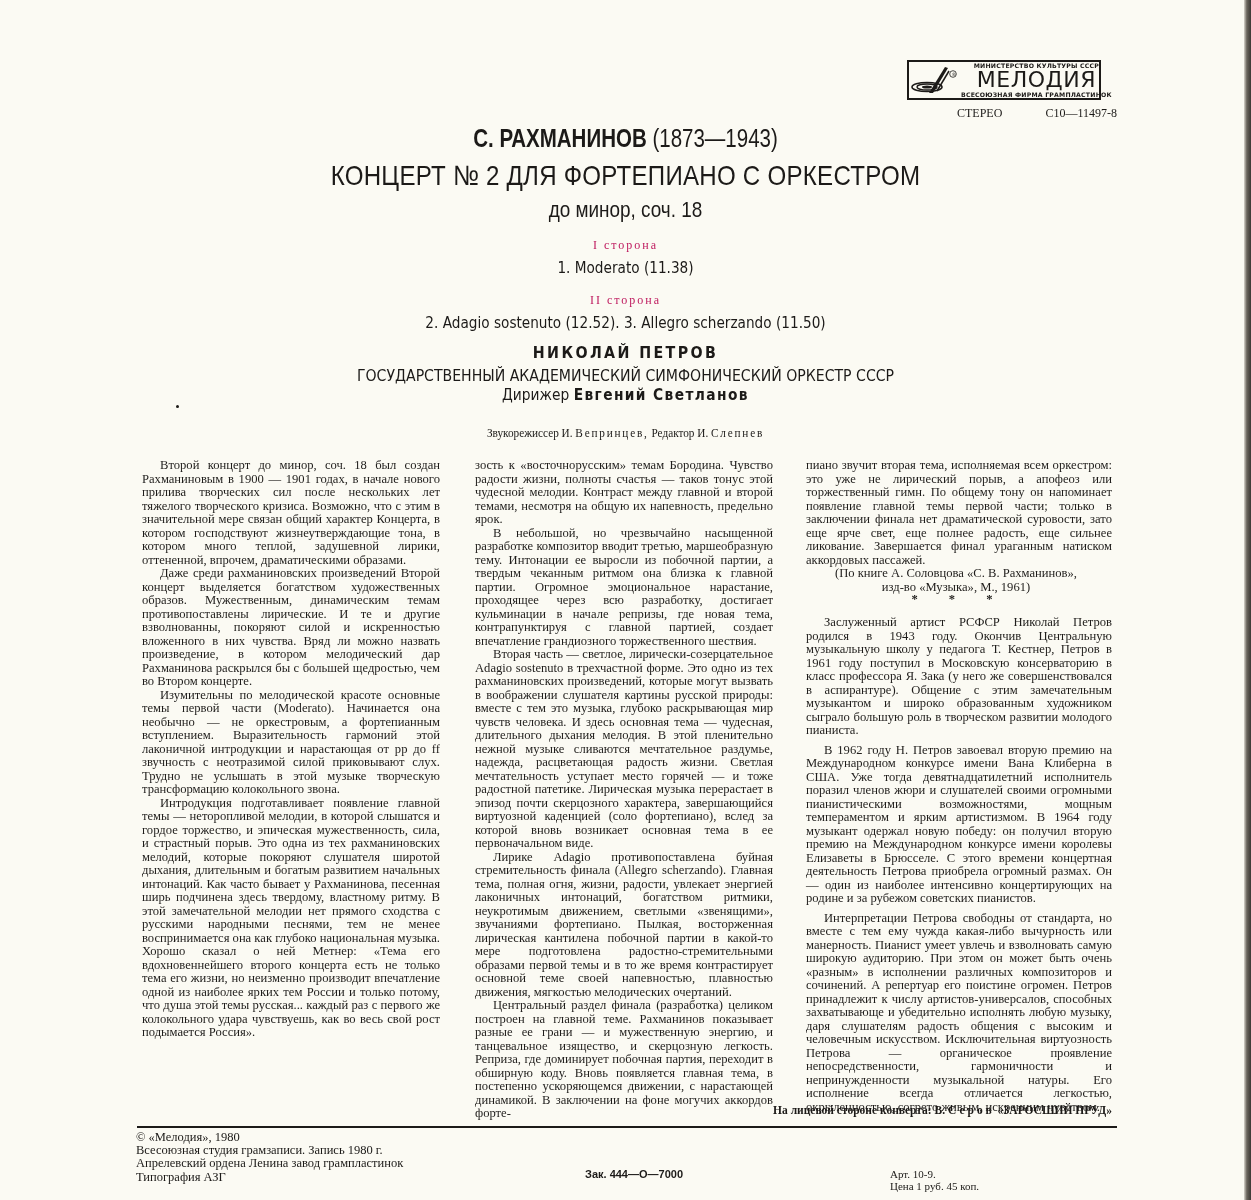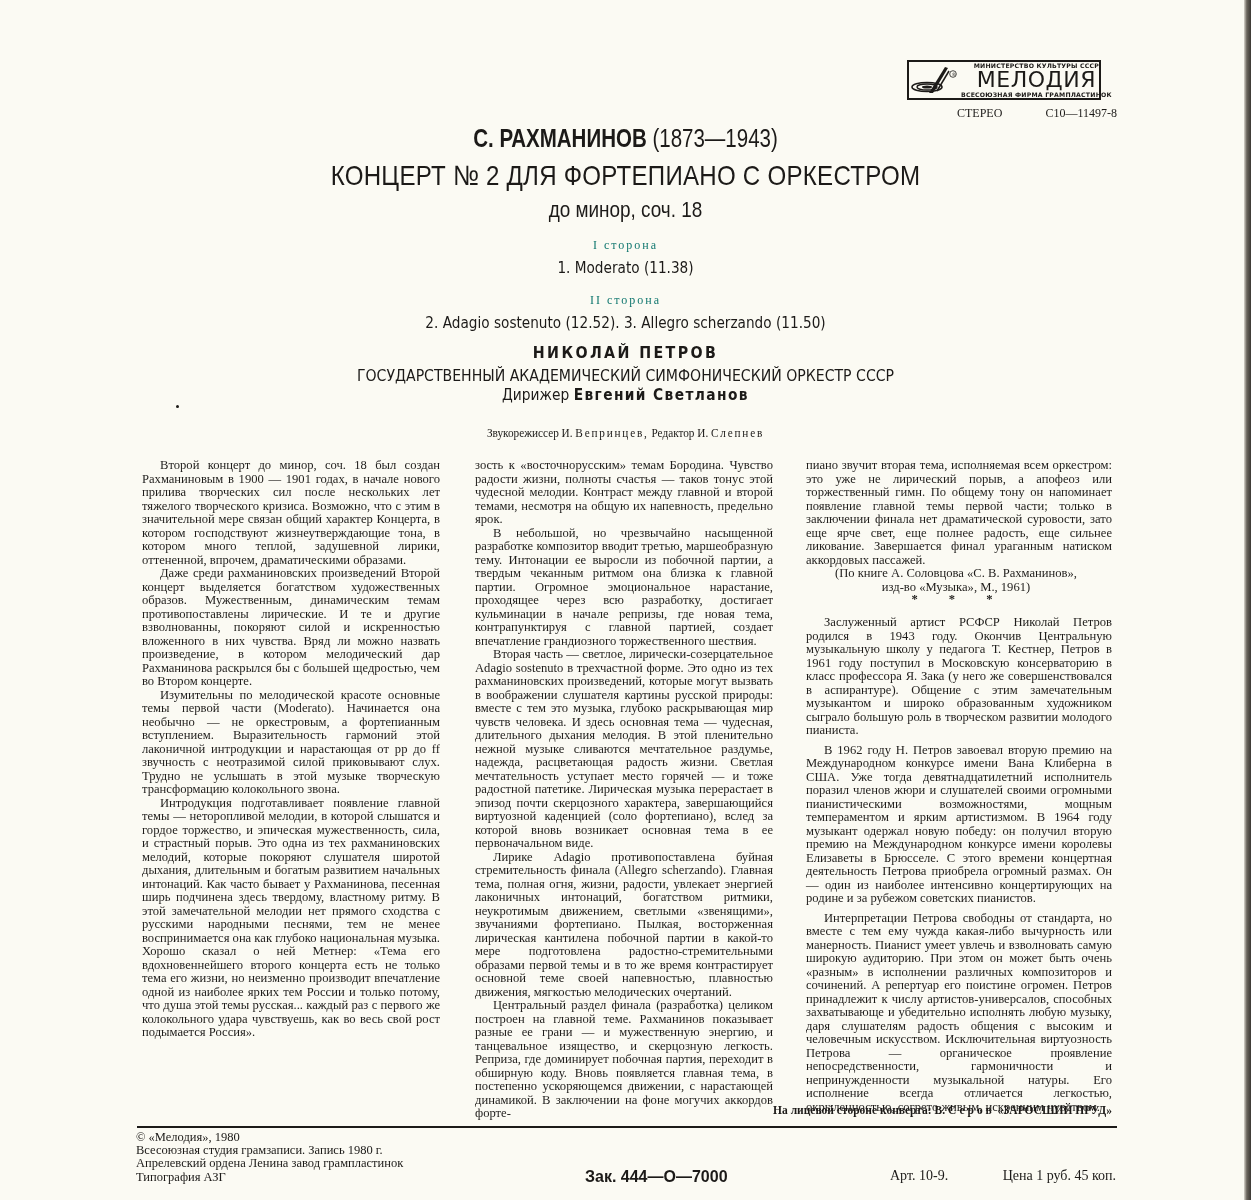--- a/index.html
+++ b/index.html
@@ -35,21 +35,21 @@
   .catalog {
     position: absolute; left: 957px; top: 106px; width: 160px;
     font-size: 12px; display: flex; justify-content: space-between; white-space: nowrap;
   }
   
   .center { position: absolute; left: 0; width: 1251px; text-align: center; white-space: nowrap; }
   .composer { top: 124px; font-family: "Liberation Sans", sans-serif; font-size: 25px; transform: scaleX(0.82); }
   .composer b { font-weight: bold; }
   .work-title { top: 160px; font-family: "Liberation Sans", sans-serif; font-size: 28px; transform: scaleX(0.86); letter-spacing: 0.3px; }
   .work-key { top: 197px; font-family: "Liberation Sans", sans-serif; font-size: 22px; transform: scaleX(0.86); }
-  .side-label { font-size: 12px; letter-spacing: 2px; color: #0f766e; }
+  .side-label { font-size: 12px; letter-spacing: 2px; color: #be185d; }
   .side1 { top: 238px; }
   .side2 { top: 293px; }
   .track { font-family: "DejaVu Sans", sans-serif; font-size: 15.5px; transform: scaleX(0.88); }
   .track1 { top: 259px; }
   .track2 { top: 314px; }
   .soloist { top: 344px; font-family: "DejaVu Sans", sans-serif; font-weight: bold; font-size: 15px; letter-spacing: 2.5px; transform: scaleX(0.95); }
   .orchestra { top: 366px; font-family: "DejaVu Sans", sans-serif; font-size: 16px; transform: scaleX(0.88); }
   .conductor { top: 386px; font-family: "DejaVu Sans", sans-serif; font-size: 15px; transform: scaleX(0.92); }
   .conductor b { font-weight: bold; letter-spacing: 1.5px; }
   .credits { top: 426px; font-size: 12.5px; transform: scaleX(0.9); }
@@ -71,22 +71,22 @@
 
   .cover-note {
     position: absolute; left: 700px; top: 1104px; width: 412px; text-align: right;
     font-family: "Liberation Serif", serif; font-size: 11.5px; font-weight: bold; white-space: nowrap;
   }
   .cover-note .sp { letter-spacing: 3px; }
   .rule { position: absolute; left: 137px; top: 1126px; width: 980px; height: 2px; background: #1c1a18; }
   .footer-left {
     position: absolute; left: 136px; top: 1131px; font-size: 12.5px; line-height: 13.2px; white-space: nowrap;
   }
-  .order-no { position: absolute; left: 585px; top: 1168px; font-family: "Liberation Sans", sans-serif; font-weight: bold; font-size: 16px; }
-  .price { position: absolute; left: 890px; top: 1168px; width: 226px; font-size: 14px; display: flex; justify-content: space-between; white-space: nowrap; }
+  .order-no { position: absolute; left: 585px; top: 1168px; font-family: "Liberation Sans", sans-serif; font-weight: bold; font-size: 11px; }
+  .price { position: absolute; left: 890px; top: 1168px; width: 226px; font-size: 11px; display: flex; justify-content: space-between; white-space: nowrap; flex-direction: column; }
   .stray-dot { position: absolute; width: 3px; height: 3px; border-radius: 50%; background: #1c1a18; }
 </style>
 </head>
 <body>
 
 <div class="right-edge"></div>
 
 <div class="logo">
   <div class="logo-emblem">
     <svg width="52" height="34" viewBox="0 0 52 34">

